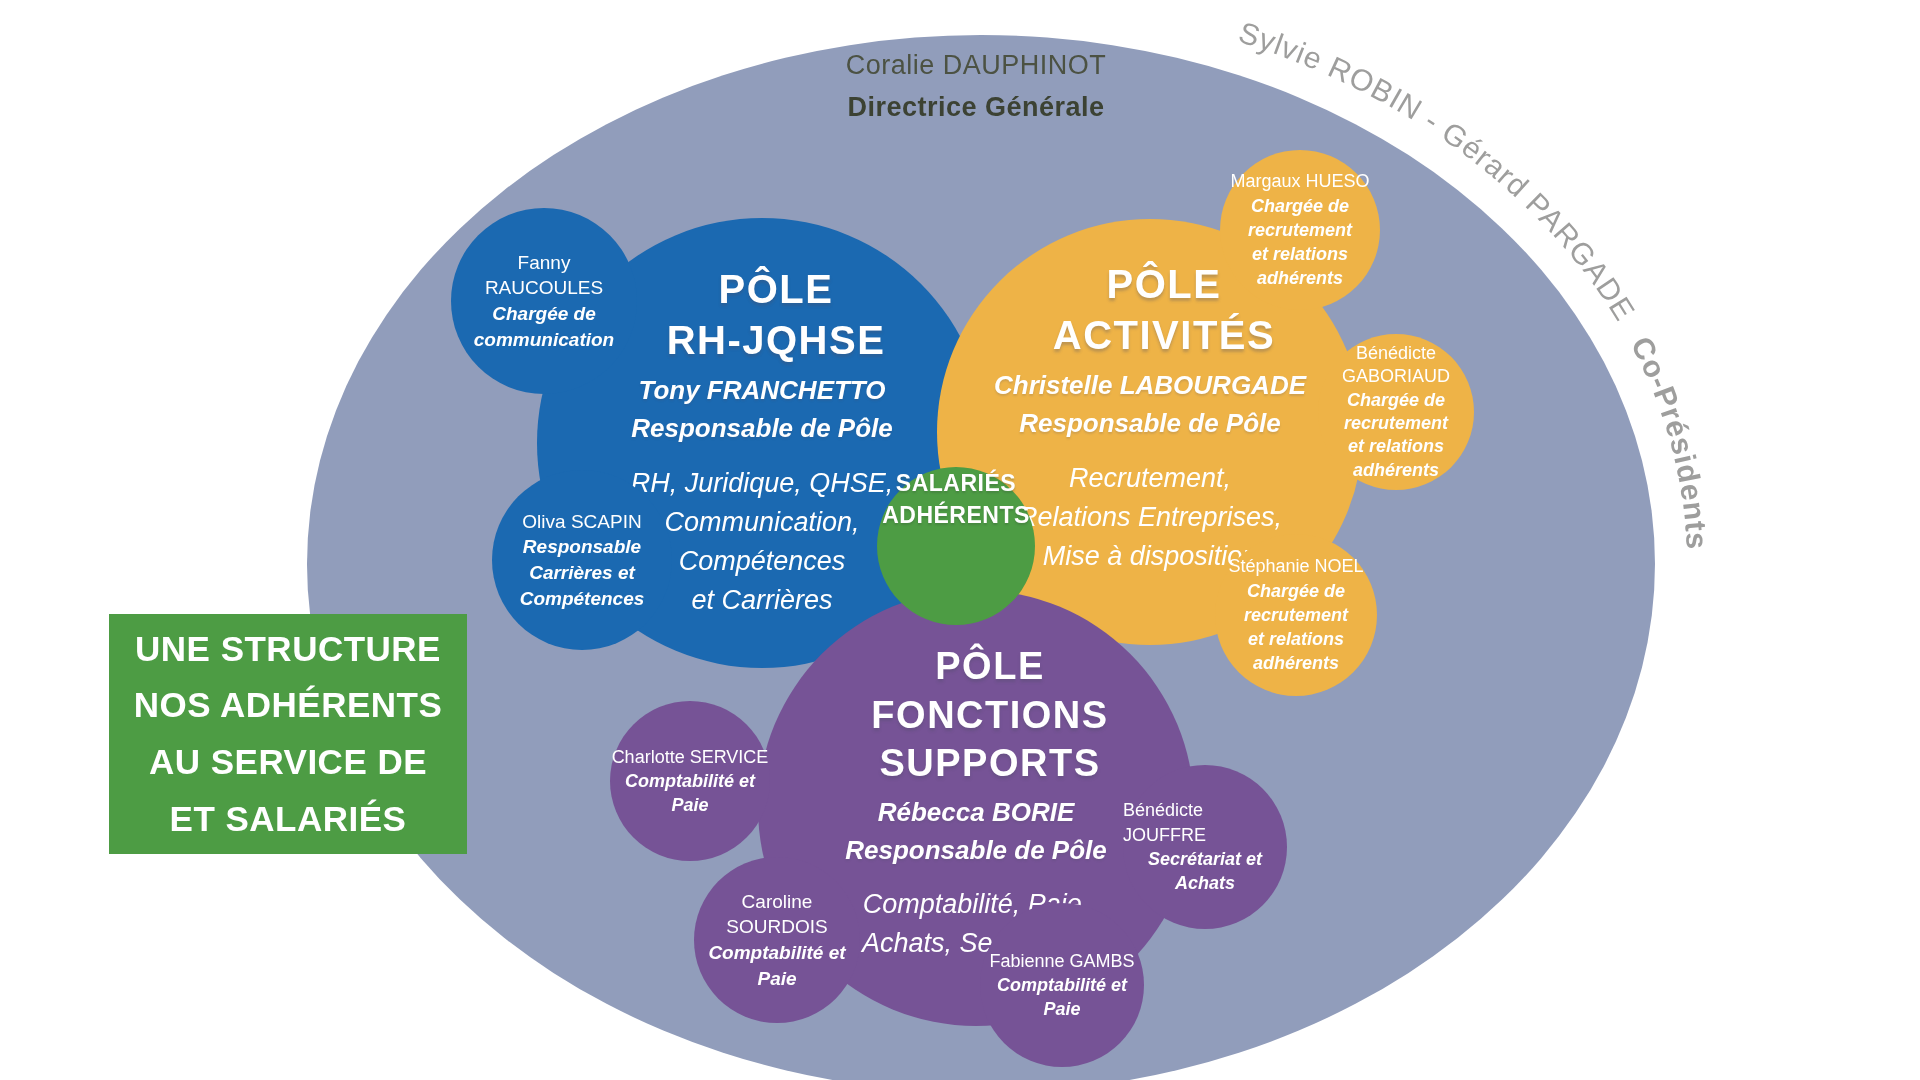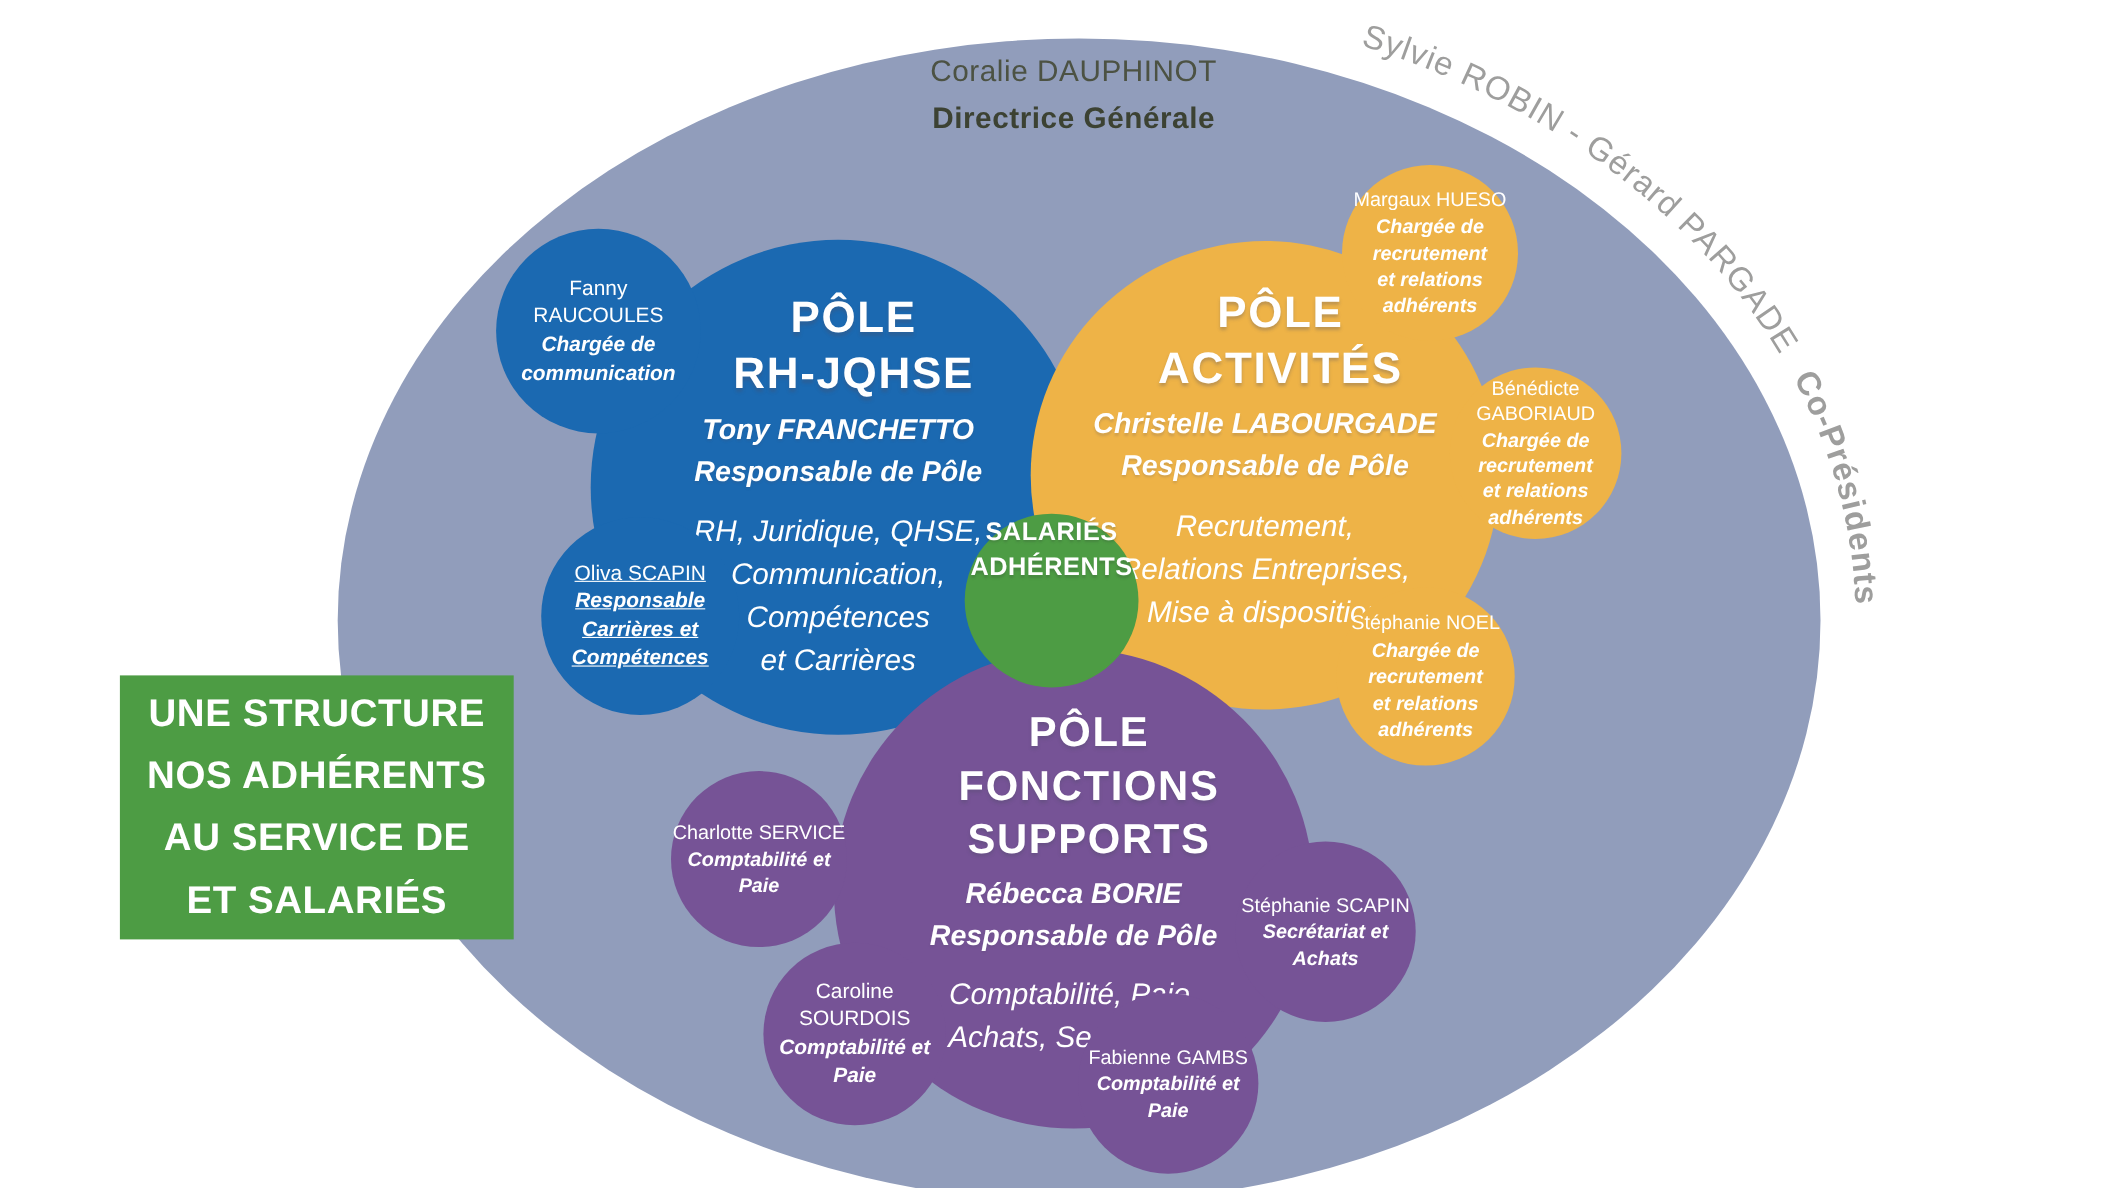--- a/index.html
+++ b/index.html
@@ -111,21 +111,21 @@
     display: flex; flex-direction: column;
     justify-content: center; align-items: center;
     text-align: left;
     font-size: 19px; line-height: 1.35;
     z-index: 7;
   }
   .sat-name { font-weight: 400; }
   .sat-role { font-weight: bold; font-style: italic; }
 
   .sat-fanny     { left: 451px;  top: 208px; width: 186px; height: 186px; background: var(--blue); }
-  .sat-oliva     { left: 492px;  top: 470px; width: 180px; height: 180px; background: var(--blue); text-decoration: underline; }
+  .sat-oliva     { left: 492px;  top: 470px; width: 180px; height: 180px; background: var(--blue); }
   .sat-margaux   { left: 1220px; top: 150px; width: 160px; height: 160px; background: var(--yellow); font-size: 18px; }
   .sat-benedicte { left: 1318px; top: 334px; width: 156px; height: 156px; background: var(--yellow); font-size: 18px; line-height: 1.3; }
   .sat-noel      { left: 1215px; top: 534px; width: 162px; height: 162px; background: var(--yellow); font-size: 18px; }
   .sat-charlotte { left: 610px;  top: 701px; width: 160px; height: 160px; background: var(--purple); font-size: 18px; }
   .sat-caroline  { left: 694px;  top: 857px; width: 166px; height: 166px; background: var(--purple); }
   .sat-fabienne  { left: 980px;  top: 903px; width: 164px; height: 164px; background: var(--purple); font-size: 18px; }
   .sat-jouffre   { left: 1123px; top: 765px; width: 164px; height: 164px; background: var(--purple); font-size: 18px; }
 </style>
 </head>
 <body>
@@ -264,18 +264,18 @@
     <div class="sat-role">Paie</div>
   </div>
 
   <div class="sat sat-fabienne">
     <div class="sat-name">Fabienne GAMBS</div>
     <div class="sat-role">Comptabilité et</div>
     <div class="sat-role">Paie</div>
   </div>
 
   <div class="sat sat-jouffre">
-    <div class="sat-name">Stéphanie SCAPIN</div>
+    <div class="sat-name">Bénédicte JOUFFRE</div>
     <div class="sat-role">Secrétariat et</div>
     <div class="sat-role">Achats</div>
   </div>
 
 </div>
 
 </body></html>

